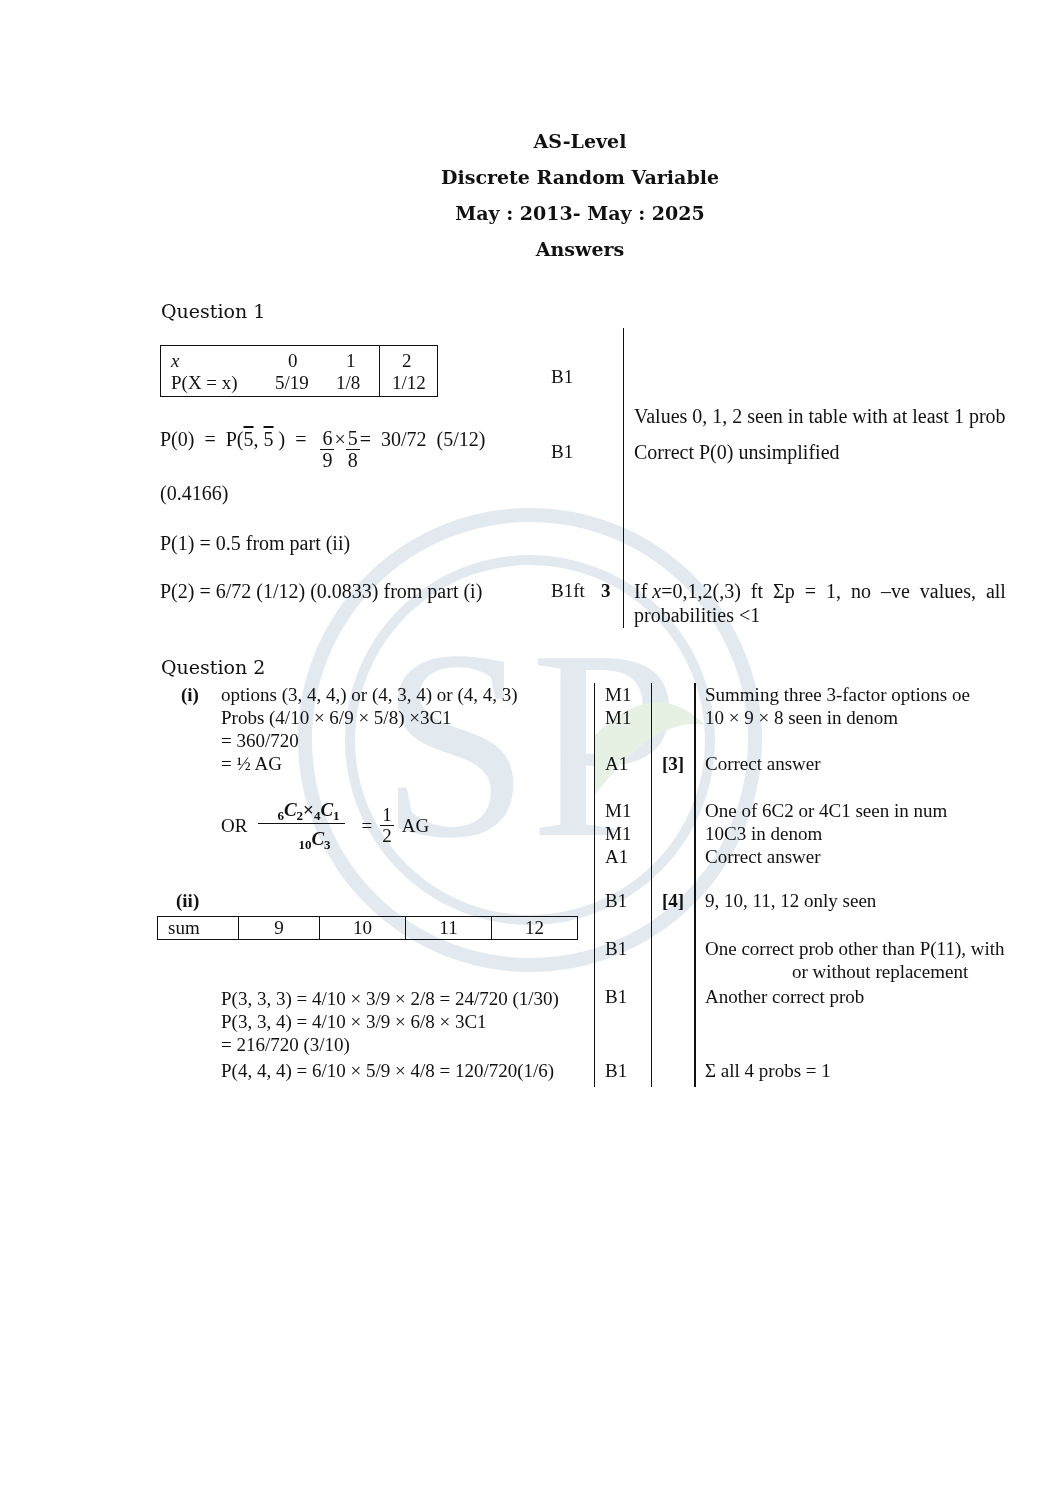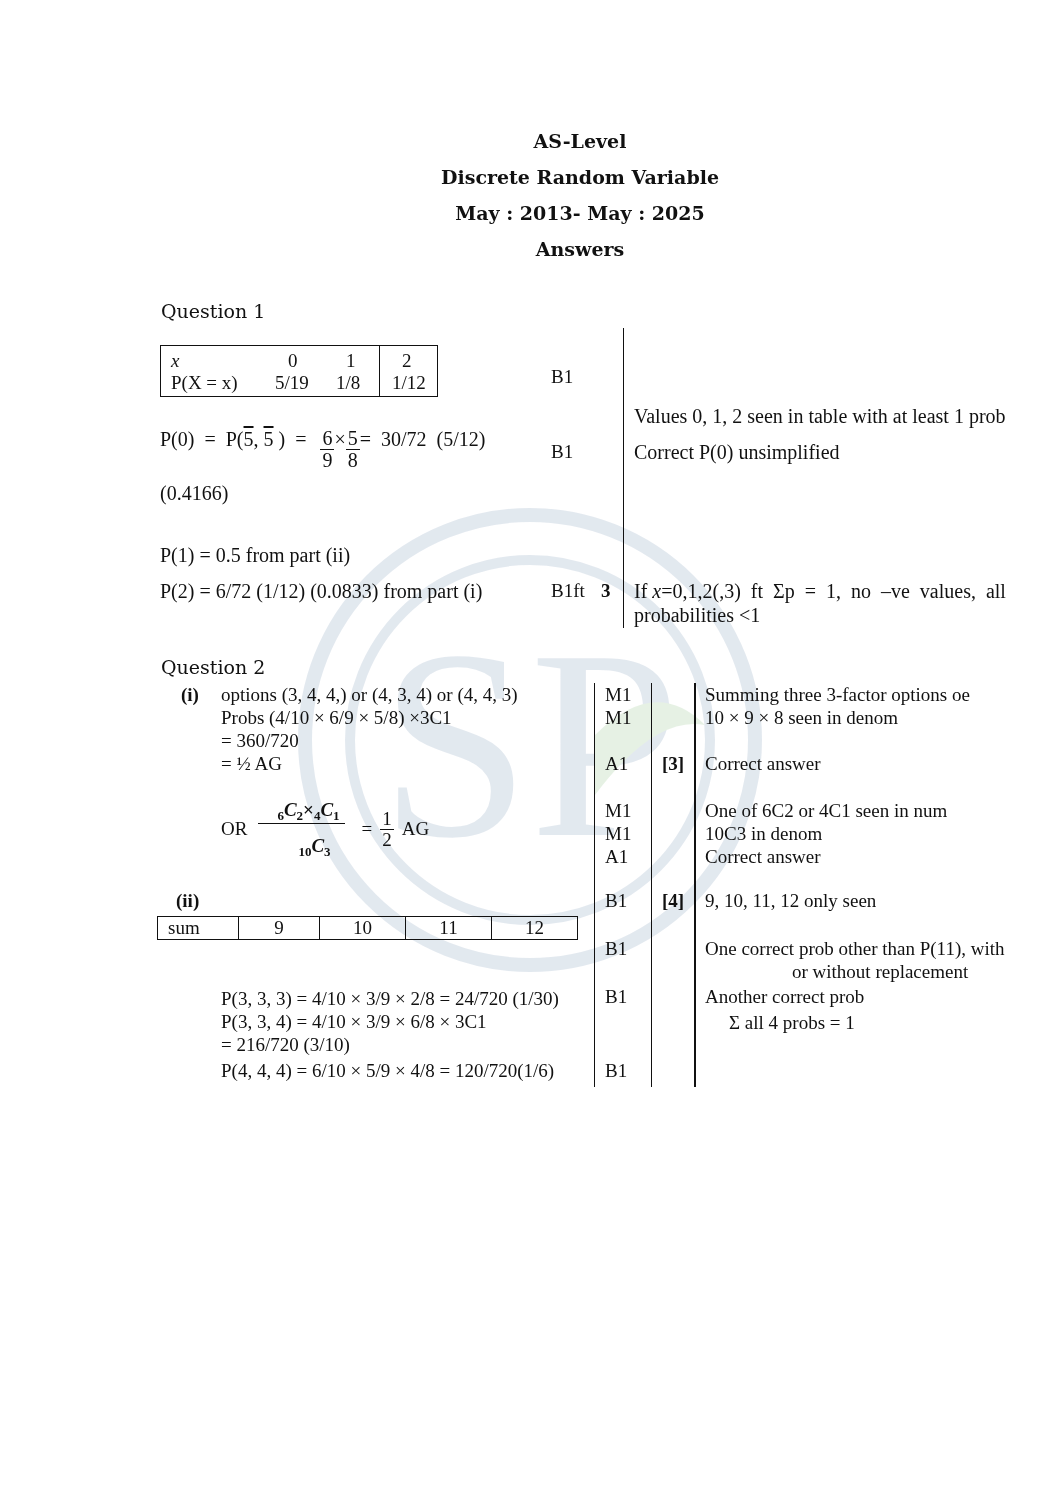--- a/index.html
+++ b/index.html
@@ -92,21 +92,21 @@
   <span class="frac">
     <span class="num">5</span>
     <span class="den">8</span>
   </span>
   <span style="white-space:pre;">=  30/72  (5/12)</span>
 </div>
 <div class="abs t19" style="left:551px; top:441px;">B1</div>
 <div class="abs t20" style="left:634px; top:441px;">Correct P(0) unsimplified</div>
 <div class="abs t20" style="left:160px; top:482px;">(0.4166)</div>
 
-<div class="abs t20" style="left:160px; top:544px;font-family:Liberation Serif, serif;">P(1) = 0.5 from part (ii)</div>
+<div class="abs t20" style="left:160px; top:532px;font-family:Liberation Serif, serif;">P(1) = 0.5 from part (ii)</div>
 
 <div class="abs t20" style="left:160px; top:580px;">P(2) = 6/72 (1/12) (0.0833) from part (i)</div>
 <div class="abs t19" style="left:551px; top:580px;">B1ft</div>
 <div class="abs t19 bold" style="left:601px; top:580px;">3</div>
 <div class="abs t20" style="left:634px; top:580px; white-space:pre;"><span>If </span><span class="ital">x</span><span>=0,1,2(,3)  ft  Σp  =  1,  no  –ve  values,  all</span></div>
 <div class="abs t20" style="left:634px; top:604px;">probabilities &lt;1</div>
 
 <div class="abs qtitle" style="left:161px; top:656px;">Question 2</div>
 
 <div class="vrule" style="left:594px; top:683px; height:404px;"></div>
@@ -127,21 +127,21 @@
 <div class="abs t19" style="left:705px; top:684px;">Summing three 3-factor options oe</div>
 <div class="abs t19" style="left:705px; top:707px;">10 × 9 × 8 seen in denom</div>
 <div class="abs t19" style="left:705px; top:753px;">Correct answer</div>
 
 <div class="abs t19" style="left:221px; top:800px; display:flex; align-items:center;">
   <span>OR</span>
   <span class="frac wide" style="margin-left:2px;font-weight:bold;">
     <span class="num" style="padding:0 14px 0 28px;">
       <span class="sub">6</span><span class="ital">C</span><span class="sub">2</span><span>×</span><span class="sub">4</span><span class="ital">C</span><span class="sub">1</span>
     </span>
-    <span class="den" style="padding:12px 14px 0 40px;">
+    <span class="den" style="padding:5px 14px 0 40px;">
       <span class="sub">10</span><span class="ital">C</span><span class="sub">3</span>
     </span>
   </span>
   <span style="margin:0 8px;">=</span>
   <span class="frac">
     <span class="num">1</span>
     <span class="den">2</span>
   </span>
   <span style="margin-left:8px;">AG</span>
 </div>
@@ -175,13 +175,13 @@
 <div class="abs t19" style="left:744px; top:961px;margin-left:48px;">or without replacement</div>
 
 <div class="abs t19" style="left:221px; top:988px;">P(3, 3, 3) = 4/10 × 3/9 × 2/8 = 24/720 (1/30)</div>
 <div class="abs t19" style="left:221px; top:1011px;">P(3, 3, 4) = 4/10 × 3/9 × 6/8 × 3C1</div>
 <div class="abs t19" style="left:221px; top:1034px;">= 216/720 (3/10)</div>
 <div class="abs t19" style="left:221px; top:1060px;">P(4, 4, 4) = 6/10 × 5/9 × 4/8 = 120/720(1/6)</div>
 
 <div class="abs t19" style="left:605px; top:986px;">B1</div>
 <div class="abs t19" style="left:705px; top:986px;">Another correct prob</div>
 <div class="abs t19" style="left:605px; top:1060px;">B1</div>
-<div class="abs t19" style="left:705px; top:1012px;margin-left:24px;">Σ all 4 probs = 1</div>
+<div class="abs t19" style="left:705px; top:1060px;">Σ all 4 probs = 1</div>
 
 </body></html>

